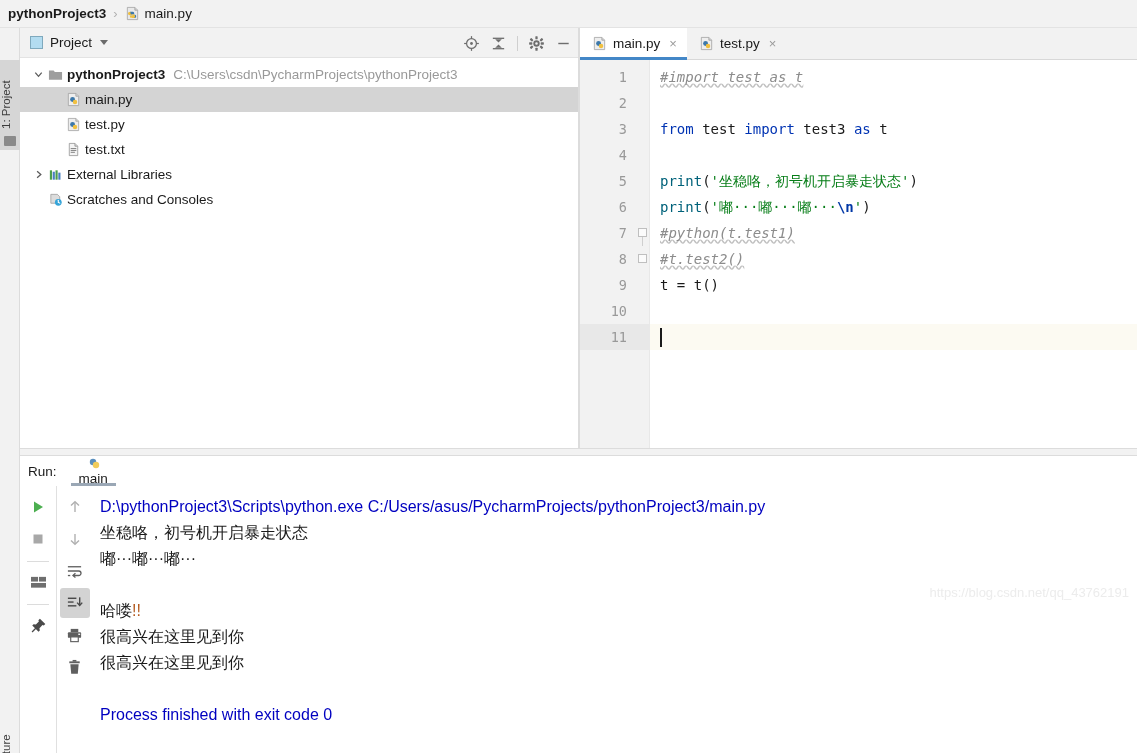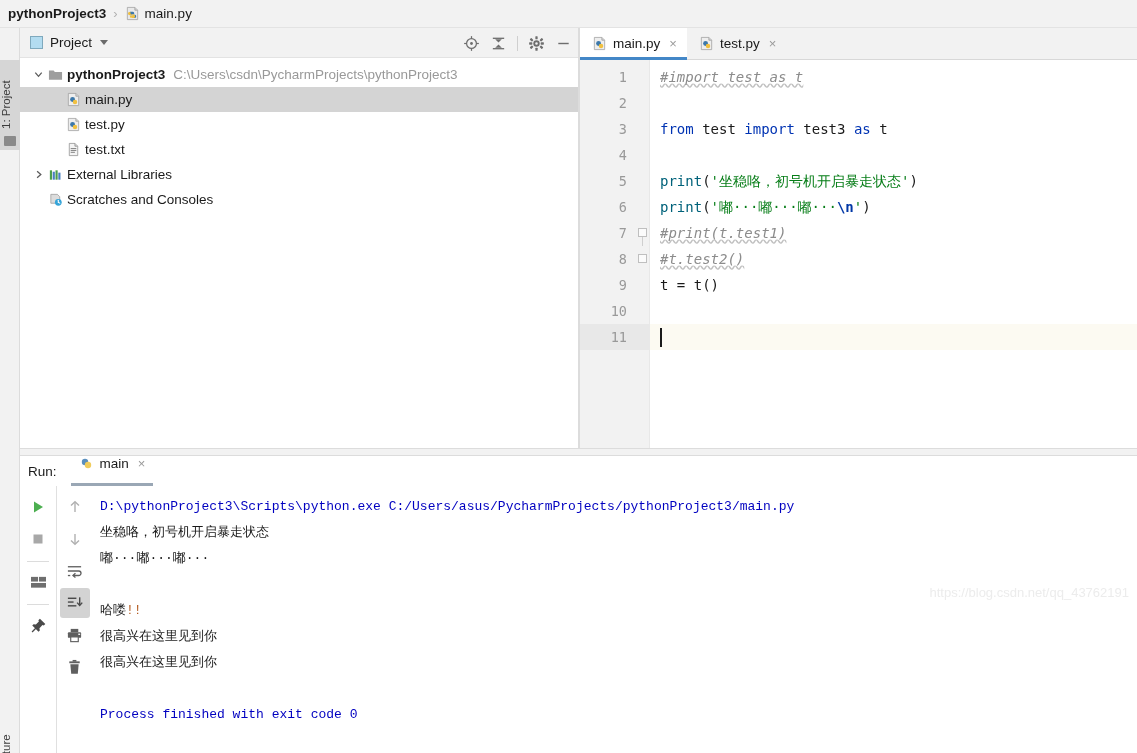--- a/index.html
+++ b/index.html
@@ -173,22 +173,22 @@
   .run-panel {
     position:absolute; left:20px; top:456px; width:1117px; height:297px;
     background:#ffffff;
   }
   .run-header {
     height:30px; display:flex; align-items:center; padding-left:8px;
     background:#ffffff;
   }
   .run-label { font-size:13.5px; color:#1a1a1a; margin-right:14px; }
   .run-tab {
-    display:flex; align-items:flex-start; height:30px; padding:0 8px;
-    font-size:13.5px; color:#1a1a1a; position:relative;
+    display:flex; align-items:flex-end; height:30px; padding:0 8px;
+    font-size:13.5px; color:#1a1a1a; position:relative;flex-direction:column;
   }
   .run-tab:after {
     content:""; position:absolute; left:0; right:0; bottom:0; height:3px;
     background:#9aa7b5;
   }
   .run-tab .tabclose { margin-left:9px; color:#9a9a9a; font-size:13px; }
 
   .run-body { position:relative; height:267px; display:flex; }
   .run-toolbar {
     width:72px; flex:0 0 72px; display:flex; position:relative;
@@ -198,22 +198,22 @@
   .tb-item {
     width:30px;height:30px;display:flex;align-items:center;justify-content:center;
     margin-bottom:2px; border-radius:3px;
   }
   .tb-item.active { background:#d3d3d3; }
   .tb-hr { width:22px;height:1px;background:#dcdcdc;margin:5px 0; }
 
   .console {
     flex:1 1 auto; position:relative; background:#ffffff;
     padding-top:8px; padding-left:8px;
-    font-family:Liberation Mono, monospace;
-    font-size:13px;
+    font-family:Liberation Sans, sans-serif;
+    font-size:16px;
     overflow:hidden;
   }
   .cs-line { height:26px; line-height:26px; white-space:pre; }
   .cs-cmd { color:#0000c0; }
   .cs-out { color:#1a1a1a; }
   .cs-bang { color:#b35a1f; }
   .cs-final { color:#0000c0; }
 
   .watermark {
     position:absolute; right:8px; bottom:6px;
@@ -434,21 +434,21 @@
           <div class="foldmark" style="top: 194px; right: 2px;"></div>
           <div class="foldline" style="top: 177px; height: 9px; right: 6px;"></div>
         </div>
       <div class="code-lines" id="code-lines">
           <div class="cline" style="top: 4px;"><span class="cmt squiggle">#import test as t</span></div>
           <div class="cline" style="top: 30px;"></div>
           <div class="cline" style="top: 56px;"><span class="kw">from</span><span class="id"> test </span><span class="kw">import</span><span class="id"> test3 </span><span class="kw">as</span><span class="id"> t</span></div>
           <div class="cline" style="top: 82px;"></div>
           <div class="cline" style="top: 108px;"><span class="fn">print</span><span class="punct">(</span><span class="str">'坐稳咯，初号机开启暴走状态'</span><span class="punct">)</span></div>
           <div class="cline" style="top: 134px;"><span class="fn">print</span><span class="punct">(</span><span class="str">'嘟···嘟···嘟···</span><span class="esc">\n</span><span class="str">'</span><span class="punct">)</span></div>
-          <div class="cline" style="top: 160px;"><span class="cmt squiggle">#print(t.test1)</span></div>
+          <div class="cline" style="top: 160px;"><span class="cmt squiggle">#python(t.test1)</span></div>
           <div class="cline" style="top: 186px;"><span class="cmt squiggle">#t.test2()</span></div>
           <div class="cline" style="top: 212px;"><span class="id">t = t()</span></div>
           <div class="cline" style="top: 238px;"></div>
           <div class="hl-row" style="top: 264px;"></div>
           <div class="cline" style="top: 264px;"></div>
           <div class="caret" style="top: 268px; left: 10px;"></div>
         </div>
     </div>
   </div>
 

